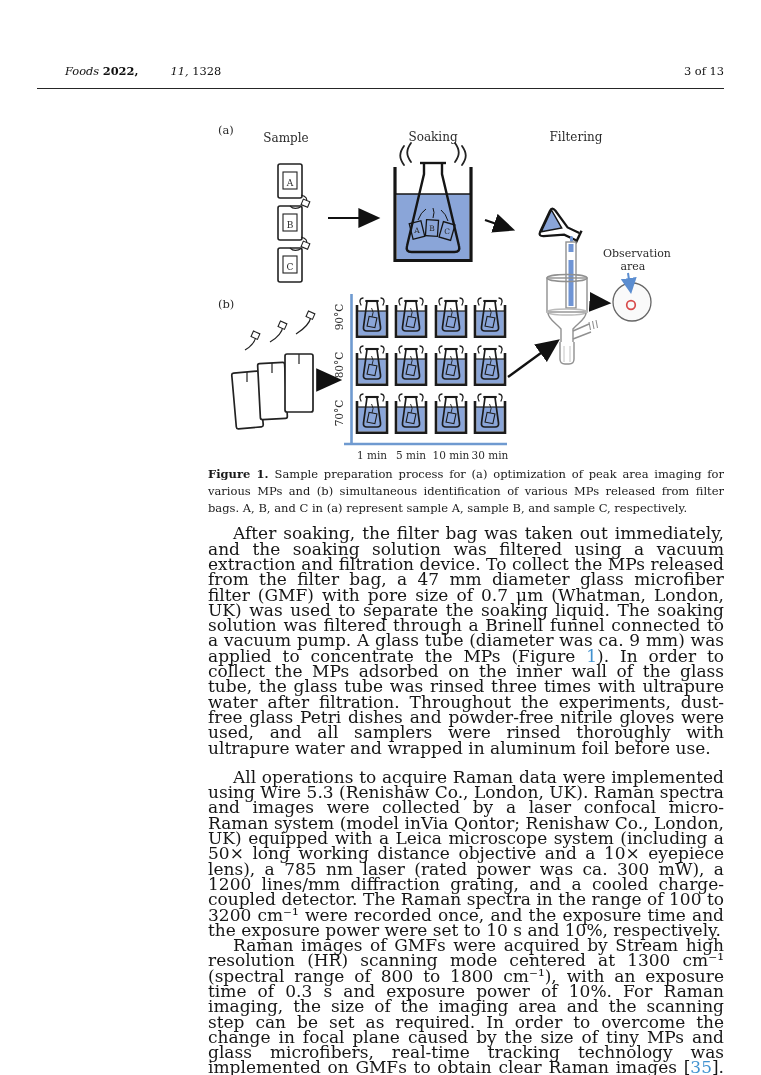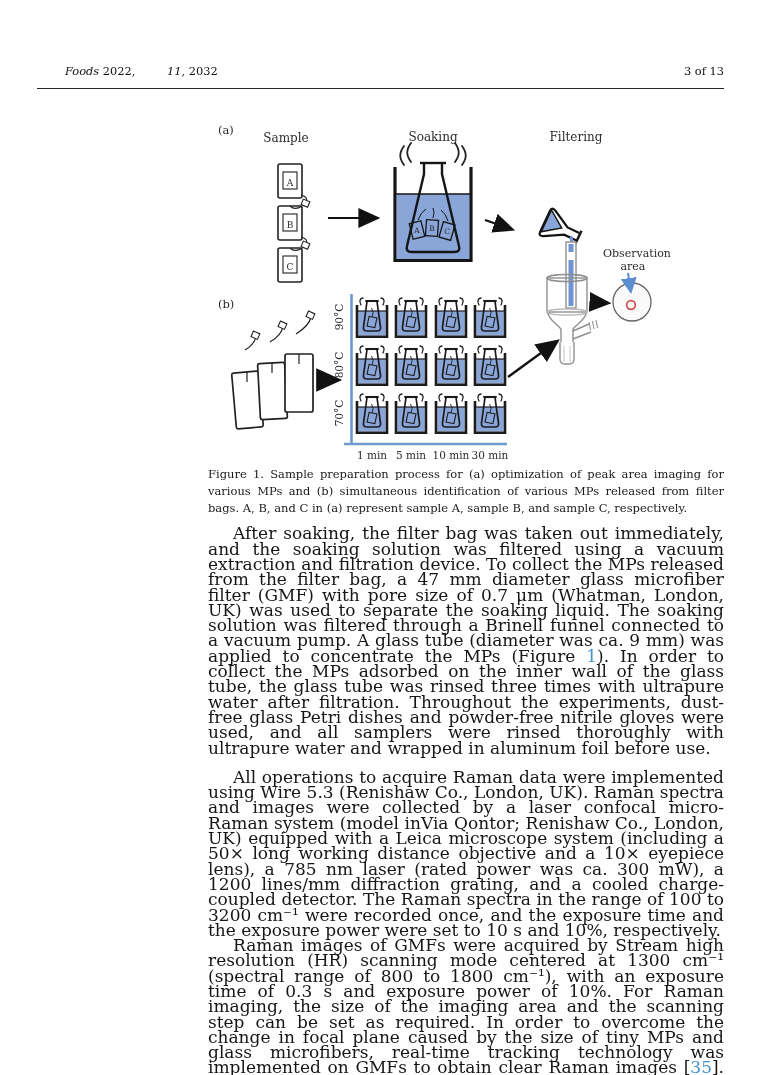--- a/index.html
+++ b/index.html
@@ -10,56 +10,56 @@
     font-family: "DejaVu Serif", serif;
     color: #1c1c1c;
     overflow: hidden;
   }
   .pg-header {
     position: absolute; top: 64px; left: 37px; width: 687px;
     display: flex; justify-content: space-between;
     font-size: 11.4px; color: #111;
   }
   .pg-header .it { font-style: italic; margin-left: 28px; }
-  .pg-header .b { font-weight: normal; }
+  .pg-header .b { font-weight: bold; }
   .header-rule {
     position: absolute; top: 88px; left: 37px; width: 687px;
     border-top: 1.8px solid #262626;
   }
   .figure-svg { position: absolute; left: 208px; top: 110px; }
   .figure-svg text {
     font-family: "DejaVu Serif", serif;
     fill: #2b2b2b;
   }
   .text-column {
     position: absolute; left: 208px; top: 466px; width: 516px;
     text-align: justify;
   }
   .caption {
     font-size: 11.5px; line-height: 16.8px; margin-bottom: 10px; color: #1a1a1a;
   }
-  .caption .cap-label { font-weight: normal; }
+  .caption .cap-label { font-weight: bold; }
   .sec { margin-bottom: 14px; }
   .sec-heading {
     font-style: italic; font-weight: normal;
     font-size: 12.3px; line-height: 15px;
     text-align: left; margin-bottom: 6px; color: #161616;
   }
   .para {
     font-size: 17px; line-height: 15.3px;
     text-indent: 25px; color: #161616;
   }
   .ref-link { color: #4292cf; cursor: pointer; }
 </style>
 </head>
 <body>
 
 <div class="pg-header">
   <div>
-    <span class="it">Foods </span><span class="b">2022, </span><span class="it">11, </span><span>2032</span>
+    <span class="it">Foods </span><span class="b">2022, </span><span class="it">11, </span><span>1328</span>
   </div>
   <div>3 of 13</div>
 </div>
 <div class="header-rule"></div>
 
 <svg class="figure-svg" width="505" height="358" viewBox="0 0 505 358" xmlns="http://www.w3.org/2000/svg">
   <defs>
     <marker id="ah" markerWidth="11" markerHeight="9" refX="8" refY="4.5" orient="auto">
       <path d="M0,0 L10,4.5 L0,9 z" fill="#111"></path>
     </marker>

